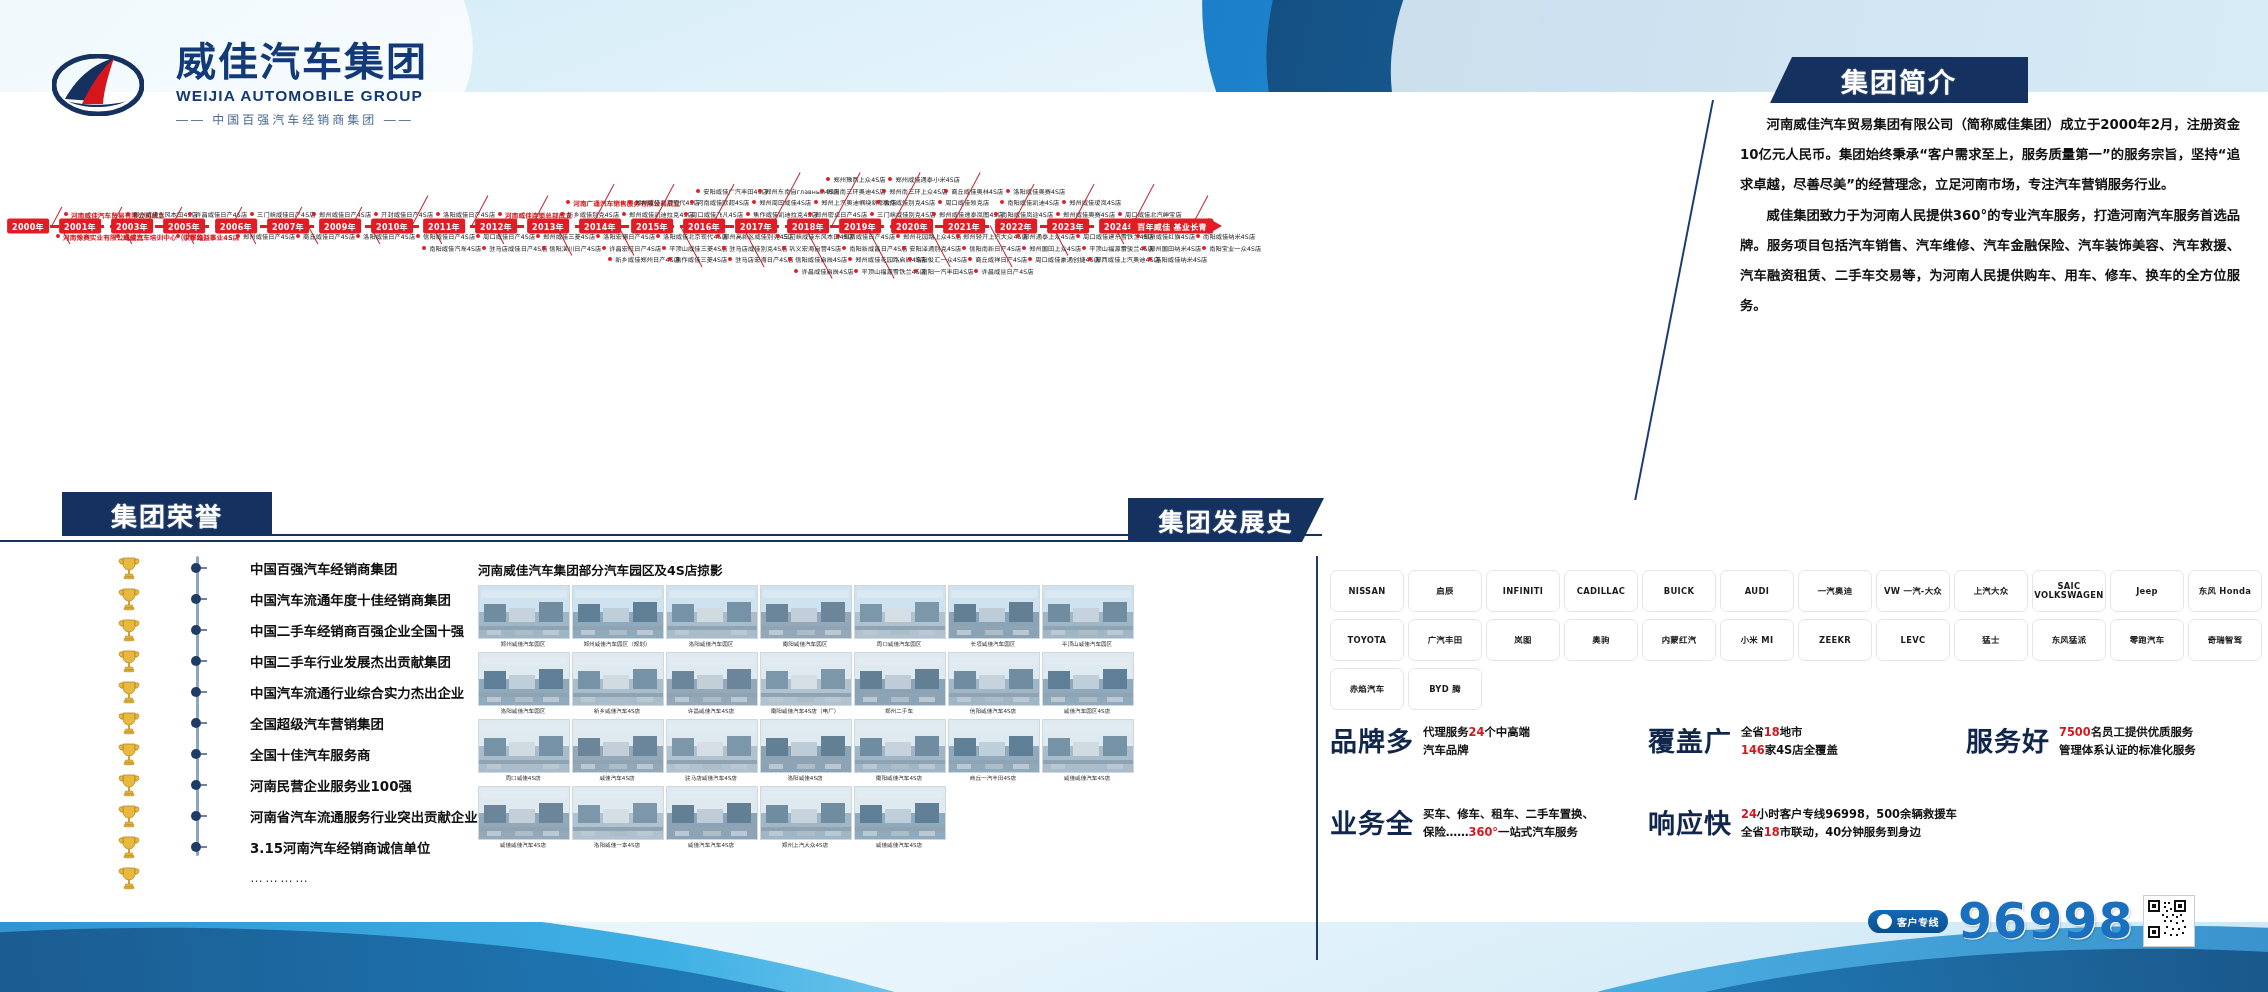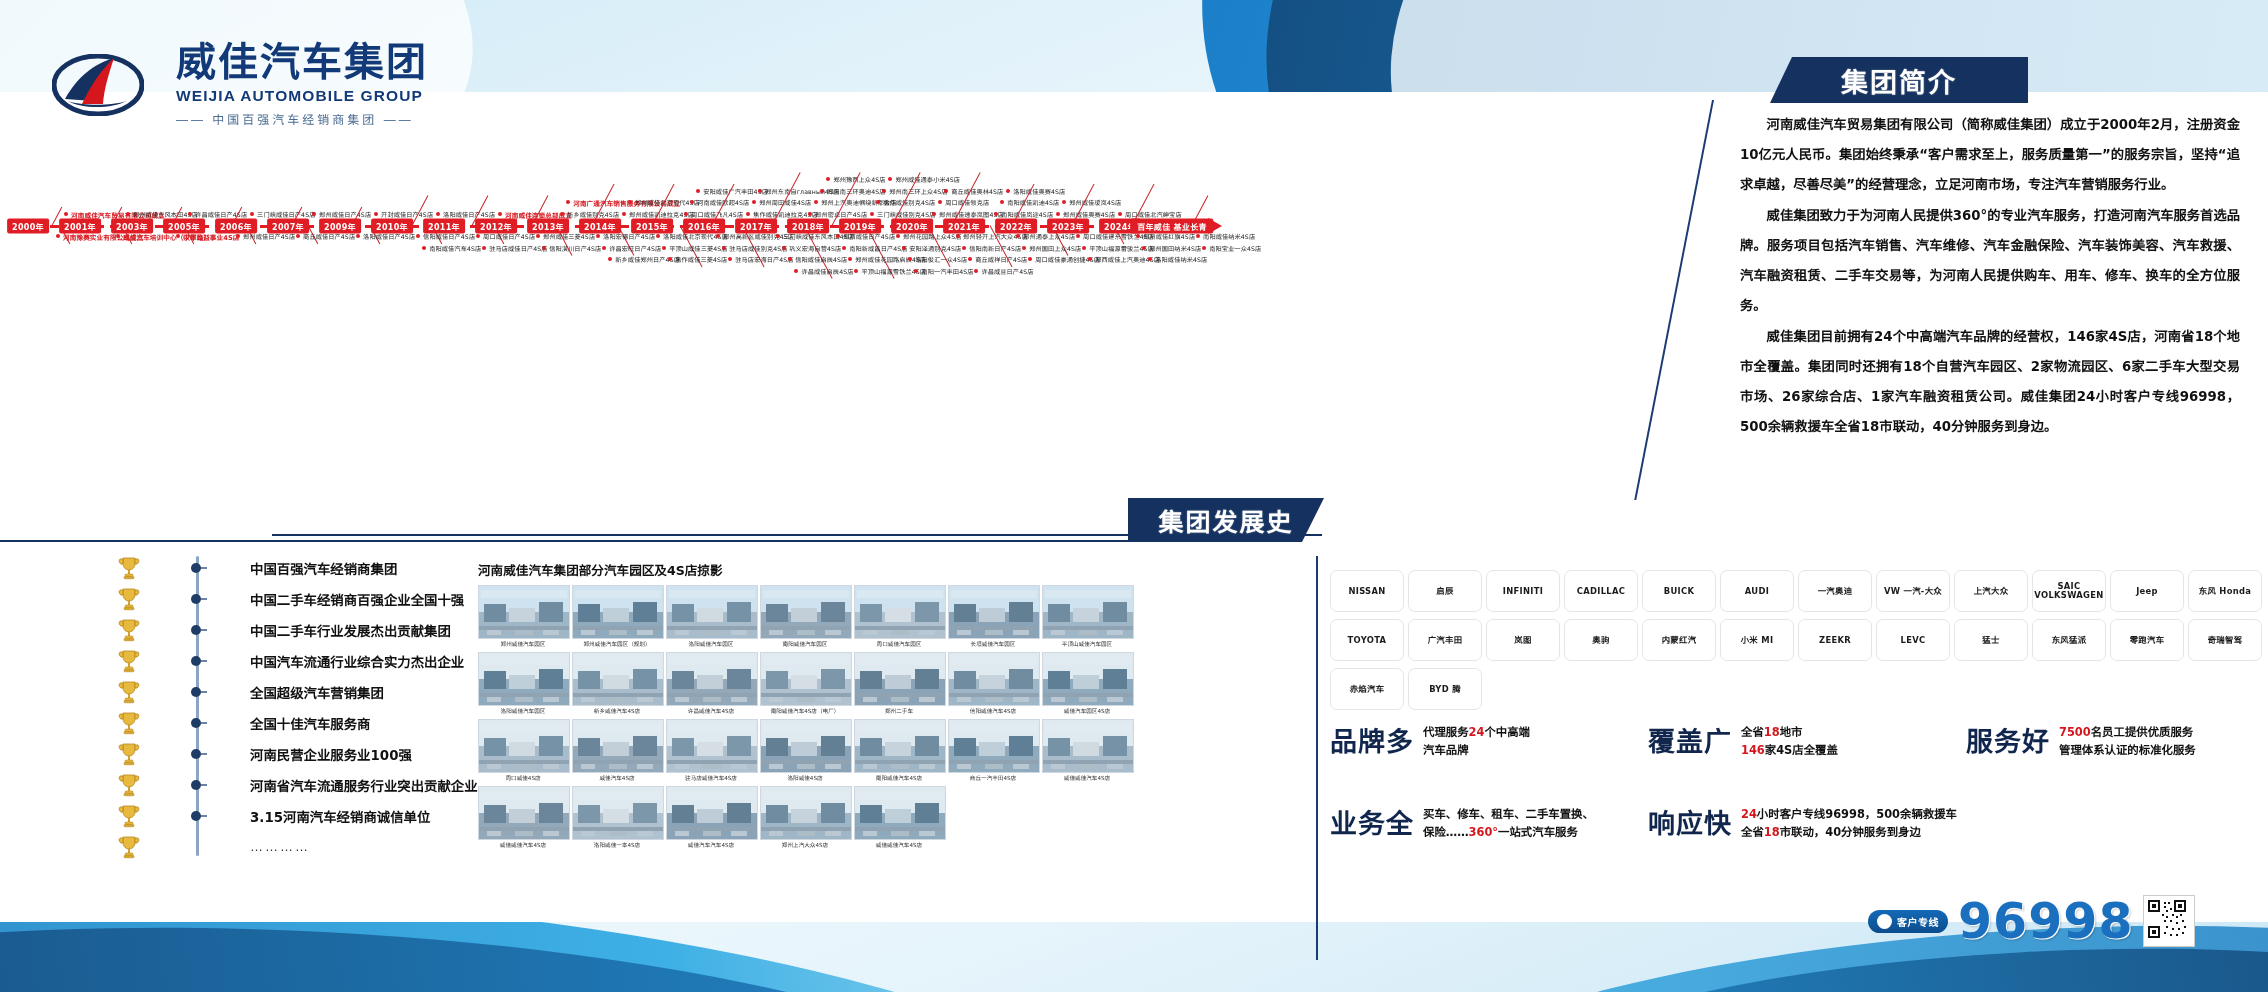--- a/index.html
+++ b/index.html
@@ -491,24 +491,26 @@
   </div>
 
   <div class="banner" id="banner-intro">
     <span>集团简介</span>
   </div>
   <div class="intro-panel">
     <div class="intro-slash"></div>
     <div class="intro-text" id="intro-text">
         <p>河南威佳汽车贸易集团有限公司（简称威佳集团）成立于2000年2月，注册资金10亿元人民币。集团始终秉承“客户需求至上，服务质量第一”的服务宗旨，坚持“追求卓越，尽善尽美”的经营理念，立足河南市场，专注汽车营销服务行业。</p>
         <p>威佳集团致力于为河南人民提供360°的专业汽车服务，打造河南汽车服务首选品牌。服务项目包括汽车销售、汽车维修、汽车金融保险、汽车装饰美容、汽车救援、汽车融资租赁、二手车交易等，为河南人民提供购车、用车、修车、换车的全方位服务。</p>
-        <p>威佳集团目前拥有24个中高端汽车品牌的经营权，146家4S店，河南省18个地市全覆盖。集团同时还拥有18个自营汽车园区、2家物流园区、6家二手车大型交易市场、26家综合店、1家汽车融资租赁公司。威佳集团24小时客户专线96998，500余辆救援车全省18市联动，40分钟服务到身边。</p>
       </div>
   </div>
 
+  <div class="banner" id="banner-honor">
+    <span>集团荣誉</span>
+  </div>
   <div class="banner-rule" id="rule-honor"></div>
 
   <div class="honors">
     <div class="honor-line"></div>
     <div id="honor-rows">
         <div class="honor-row">
           <span class="trophy">
             <svg viewBox="0 0 22 24" width="22" height="24">
               <path d="M5 2 h12 v6 a6 6 0 0 1 -12 0 z" fill="#e8b93f" stroke="#b8891f" stroke-width=".8"></path>
               <path d="M5 3 H2 a3 3 0 0 0 3 5 z" fill="#e8b93f" stroke="#b8891f" stroke-width=".8"></path>
@@ -518,20 +520,39 @@
               <rect x="6" y="20.4" width="10" height="2.4" rx="1" fill="#d8a72e" stroke="#b8891f" stroke-width=".6"></rect>
             </svg>
           </span>
           <span class="honor-bullet">
             <svg viewBox="0 0 18 12" width="18" height="12">
               <circle cx="6" cy="6" r="5" fill="#1f3c66"></circle>
               <path d="M11 6 h6" stroke="#2d4e7d" stroke-width="1.4"></path>
             </svg>
           </span>
           <span class="honor-label">中国百强汽车经销商集团</span>
+        </div>
+        <div class="honor-row">
+          <span class="trophy">
+            <svg viewBox="0 0 22 24" width="22" height="24">
+              <path d="M5 2 h12 v6 a6 6 0 0 1 -12 0 z" fill="#e8b93f" stroke="#b8891f" stroke-width=".8"></path>
+              <path d="M5 3 H2 a3 3 0 0 0 3 5 z" fill="#e8b93f" stroke="#b8891f" stroke-width=".8"></path>
+              <path d="M17 3 H20 a3 3 0 0 1 -3 5 z" fill="#e8b93f" stroke="#b8891f" stroke-width=".8"></path>
+              <rect x="10" y="13" width="2" height="5" fill="#d0a231"></rect>
+              <rect x="7" y="18" width="8" height="2.4" rx="1" fill="#e8b93f" stroke="#b8891f" stroke-width=".6"></rect>
+              <rect x="6" y="20.4" width="10" height="2.4" rx="1" fill="#d8a72e" stroke="#b8891f" stroke-width=".6"></rect>
+            </svg>
+          </span>
+          <span class="honor-bullet">
+            <svg viewBox="0 0 18 12" width="18" height="12">
+              <circle cx="6" cy="6" r="5" fill="#1f3c66"></circle>
+              <path d="M11 6 h6" stroke="#2d4e7d" stroke-width="1.4"></path>
+            </svg>
+          </span>
+          <span class="honor-label">中国汽车流通年度十佳经销商集团</span>
         </div>
         <div class="honor-row">
           <span class="trophy">
             <svg viewBox="0 0 22 24" width="22" height="24">
               <path d="M5 2 h12 v6 a6 6 0 0 1 -12 0 z" fill="#e8b93f" stroke="#b8891f" stroke-width=".8"></path>
               <path d="M5 3 H2 a3 3 0 0 0 3 5 z" fill="#e8b93f" stroke="#b8891f" stroke-width=".8"></path>
               <path d="M17 3 H20 a3 3 0 0 1 -3 5 z" fill="#e8b93f" stroke="#b8891f" stroke-width=".8"></path>
               <rect x="10" y="13" width="2" height="5" fill="#d0a231"></rect>
               <rect x="7" y="18" width="8" height="2.4" rx="1" fill="#e8b93f" stroke="#b8891f" stroke-width=".6"></rect>
               <rect x="6" y="20.4" width="10" height="2.4" rx="1" fill="#d8a72e" stroke="#b8891f" stroke-width=".6"></rect>

